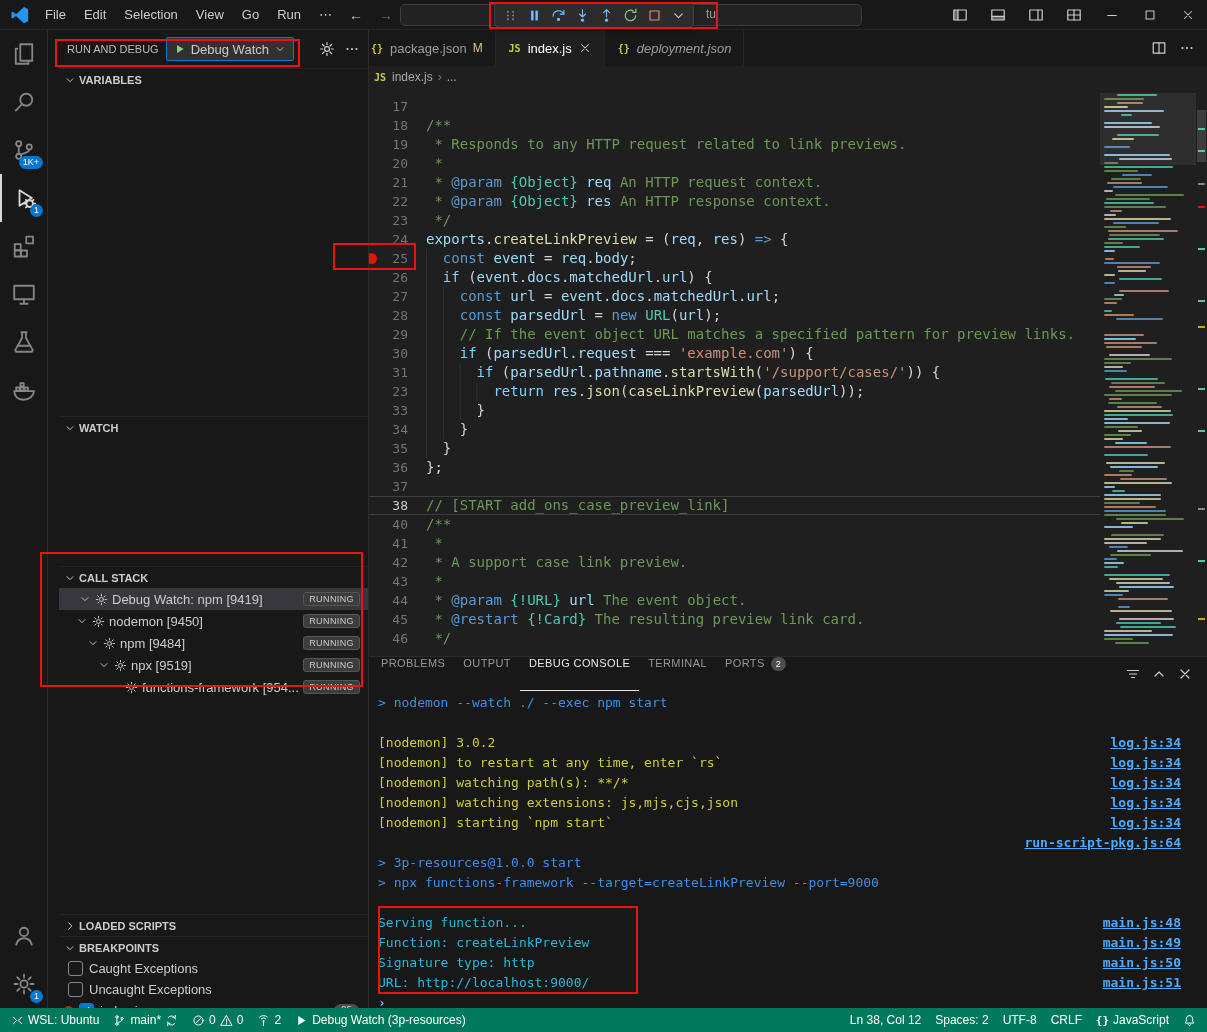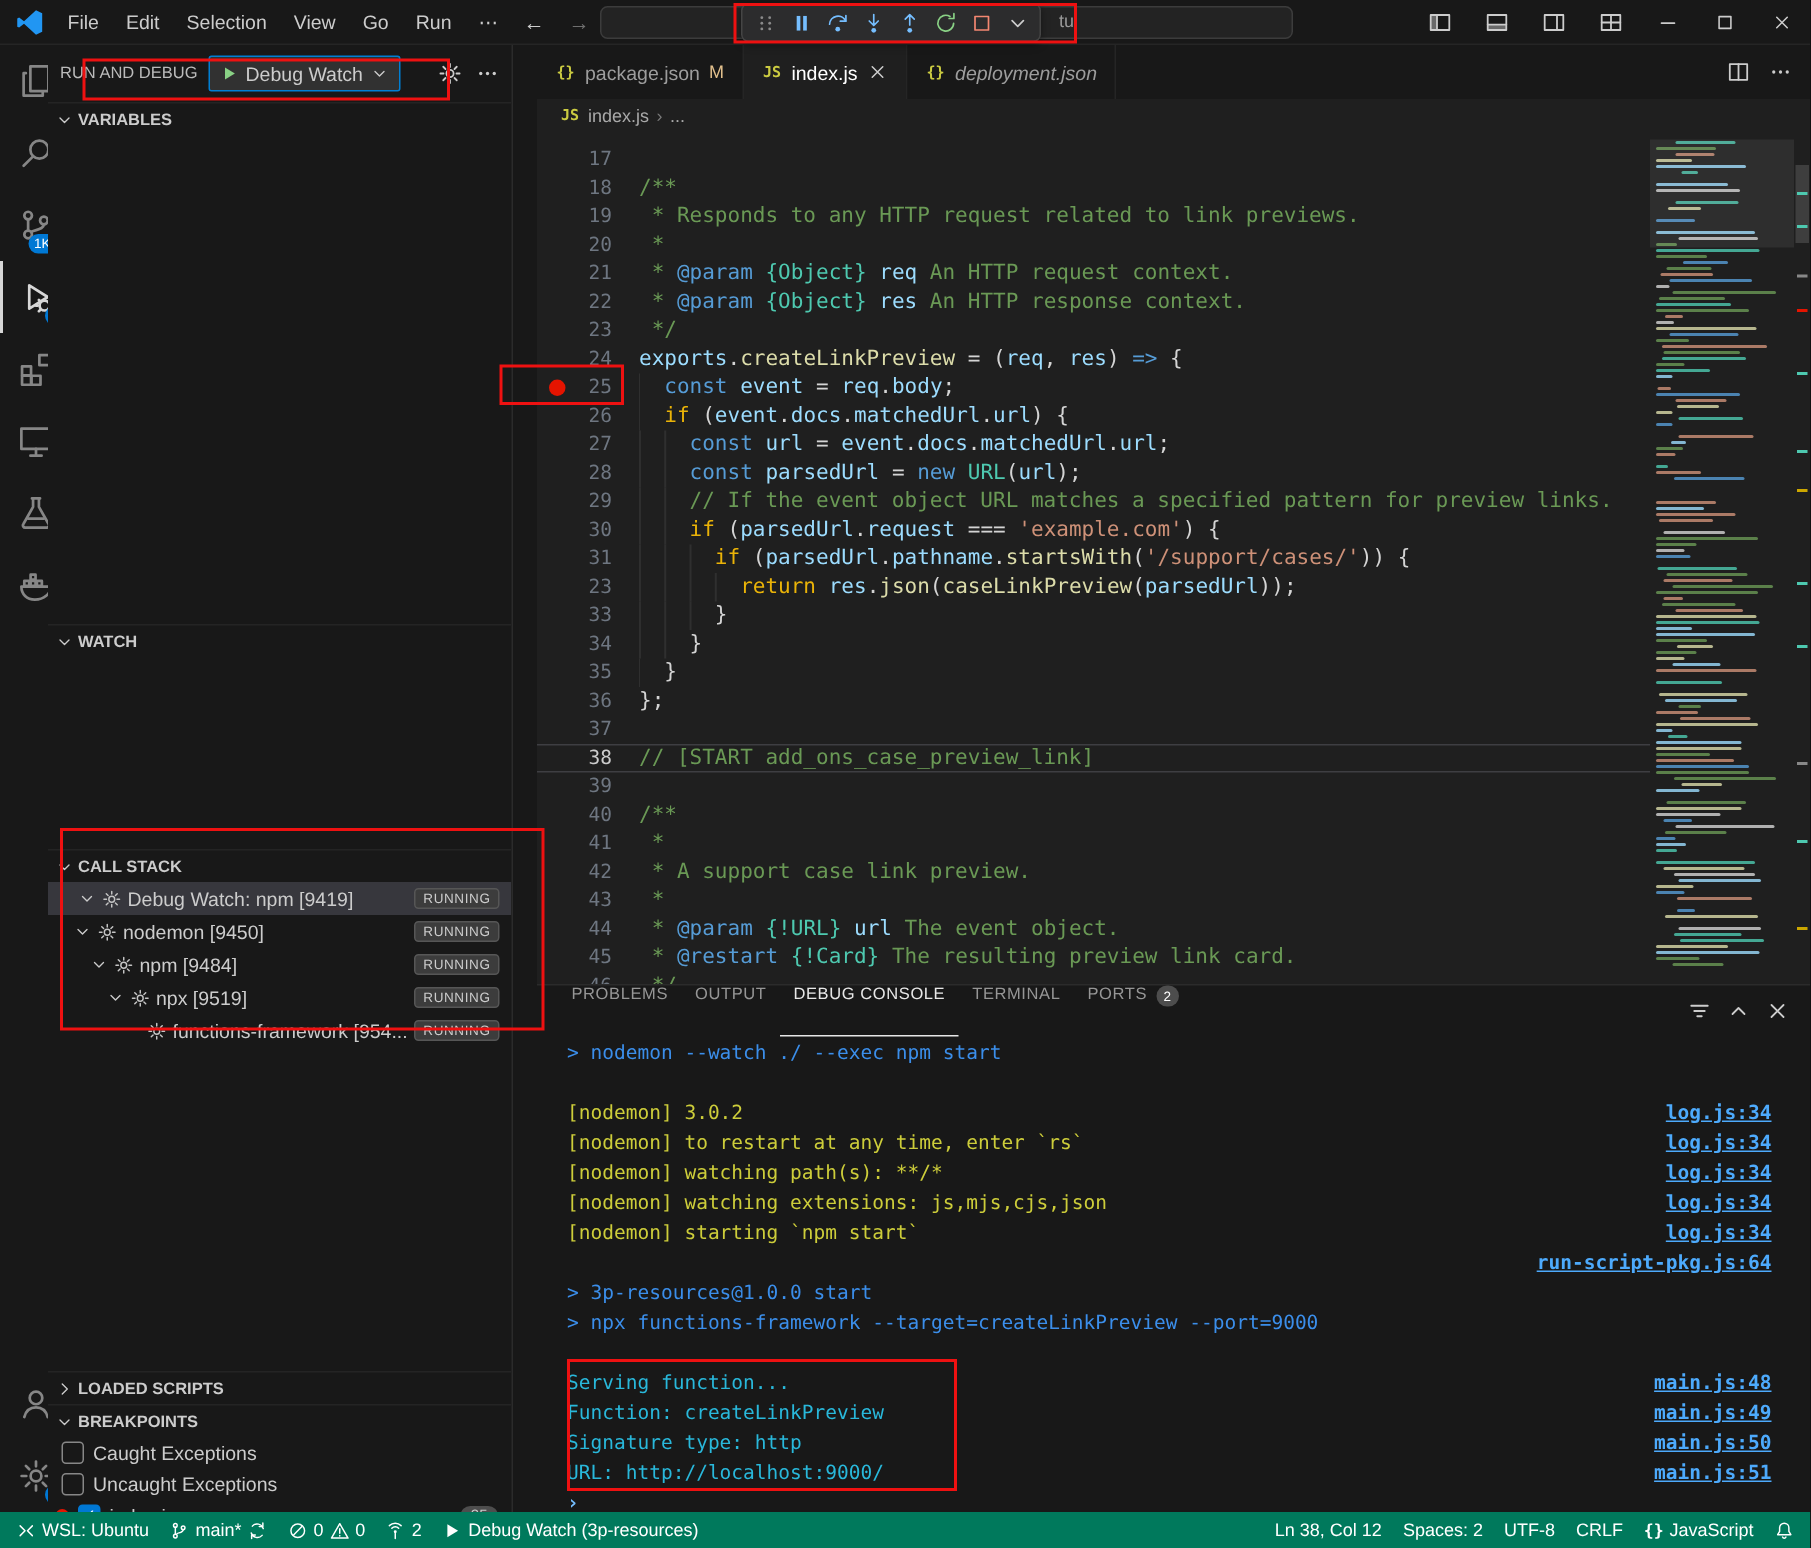--- a/index.html
+++ b/index.html
@@ -26,21 +26,21 @@
 .tbtn .icw{width:15px;height:15px}
 .wincontrols{position:absolute;right:0;top:0;height:30px;display:flex;align-items:center}
 .wcbtn{width:38px;height:30px;display:flex;align-items:center;justify-content:center;color:#ccc}
 
 .activitybar{position:absolute;left:0;top:30px;bottom:24px;width:48px;background:#181818;border-right:1px solid #2b2b2b;display:flex;flex-direction:column;z-index:2}
 .ab-item{position:relative;width:47px;height:48px;display:flex;align-items:center;justify-content:center;color:#868686}
 .ab-item.active{color:#d7d7d7;box-shadow:inset 2px 0 0 #d7d7d7}
 .badge{position:absolute;right:4px;bottom:5px;background:#0078d4;color:#fff;border-radius:9px;font-size:9px;line-height:1;padding:2px 4px;min-width:9px;text-align:center}
 .ab-bottom{margin-top:auto}
 
-.sidebar{position:absolute;left:32px;top:30px;width:310px;bottom:24px;background:#181818;border-right:1px solid #2b2b2b;display:flex;flex-direction:column;z-index:2}
+.sidebar{position:absolute;left:59px;top:30px;width:310px;bottom:24px;background:#181818;border-right:1px solid #2b2b2b;display:flex;flex-direction:column;z-index:2}
 .sb-header{height:38px;display:flex;align-items:center;padding:0 8px;gap:7px;flex:none}
 .sb-title{font-size:11px;color:#bbb}
 .launch{height:24px;display:flex;align-items:center;gap:5px;border:1px solid #007fd4;background:#313131;border-radius:2px;padding:0 7px;color:#ccc}
 .green{color:#89d185}
 .hdr-ic{color:#ccc}
 .hdr-ic.last{margin-left:2px}
 .spacer{flex:1}
 .sb-sec{display:flex;flex-direction:column;overflow:hidden;flex:none}
 .sec-h{height:22px;display:flex;align-items:center;gap:3px;padding:0 5px;font-size:11px;font-weight:bold;color:#ccc;border-top:1px solid #242424;flex:none}
 .sec-body{flex:1;overflow:hidden}
@@ -69,21 +69,21 @@
 .editor{position:relative;flex:1;overflow:hidden;font-family:"DejaVu Sans Mono","Liberation Mono",monospace;font-size:14px;line-height:19px}
 .code-area{position:absolute;left:0;top:0;right:107px;bottom:0;padding-top:9px;overflow:hidden}
 .code-line{display:flex;height:19px;position:relative}
 .code-line.current{box-shadow:inset 0 1px 0 #3e3e42,inset 0 -1px 0 #3e3e42}
 .gutter{width:68px;flex:none;display:flex;align-items:center;justify-content:flex-end;position:relative}
 .lnum{width:46px;text-align:right;color:#6e7681;font-size:13px;padding-right:18px}
 .current .lnum{color:#ccc}
 .bp-dot-g{position:absolute;left:8px;top:4px;width:11px;height:11px;border-radius:50%;background:#e51400}
 .codetext{position:relative;white-space:pre;color:#d4d4d4}
 .guides{position:absolute;left:0;top:0;bottom:0;background-image:linear-gradient(to right,#2f2f2f 1px,transparent 1px);background-size:2ch 100%;pointer-events:none}
-.tok-c{color:#6a9955}.tok-kw{color:#569cd6}.tok-ct{color:#eab308}.tok-vr{color:#9cdcfe}
+.tok-c{color:#6a9955}.tok-kw{color:#569cd6}.tok-ct{color:#7dd3fc}.tok-vr{color:#9cdcfe}
 .tok-fn{color:#dcdcaa}.tok-st{color:#ce9178}.tok-ty{color:#4ec9b0}.tok-pu{color:#d4d4d4}.tok-tg{color:#569cd6}
 .minimap{position:absolute;right:11px;top:0;width:96px;bottom:0;background:#1f1f1f;overflow:hidden}
 .mm-rows{position:absolute;inset:0;padding-top:6px}
 .mm-row{height:2px;margin:0 0 2px 4px;border-radius:1px;opacity:.8}
 .mm-slider{position:absolute;left:0;right:0;top:5px;height:72px;background:rgba(255,255,255,.07)}
 .scrollbar{position:absolute;right:0;top:0;width:11px;bottom:0}
 .sb-thumb{position:absolute;left:1px;width:9px;top:22px;height:52px;background:rgba(121,121,121,.35)}
 .mark{position:absolute;left:2px;width:7px;height:2px}
 
 .panel{height:352px;background:#181818;border-top:1px solid #2b2b2b;display:flex;flex-direction:column;flex:none}
@@ -712,26 +712,20 @@
             <div class="gutter">
               <span class="lnum">37</span>
             </div>
             <div class="codetext"></div>
           </div>
           <div class="code-line current">
             <div class="gutter">
               <span class="lnum">38</span>
             </div>
             <div class="codetext"><span class="tok-c">// [START add_ons_case_preview_link]</span></div>
-          </div>
-          <div class="code-line">
-            <div class="gutter">
-              <span class="lnum">39</span>
-            </div>
-            <div class="codetext"></div>
           </div>
           <div class="code-line">
             <div class="gutter">
               <span class="lnum">40</span>
             </div>
             <div class="codetext"><span class="tok-c">/**</span></div>
           </div>
           <div class="code-line">
             <div class="gutter">
               <span class="lnum">41</span>

